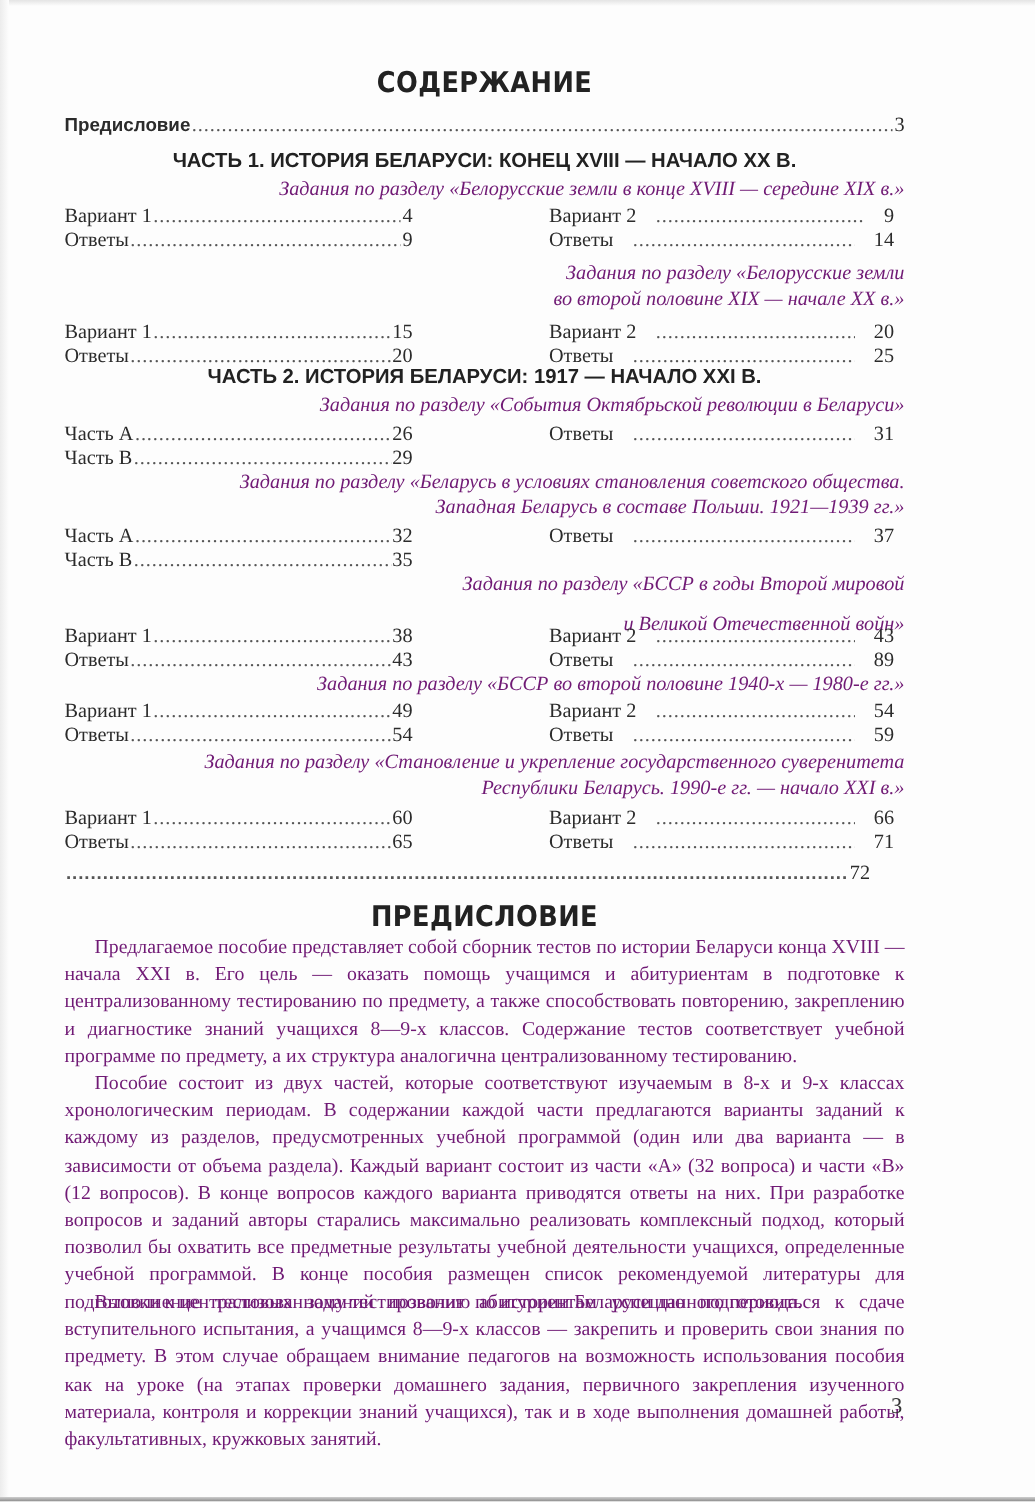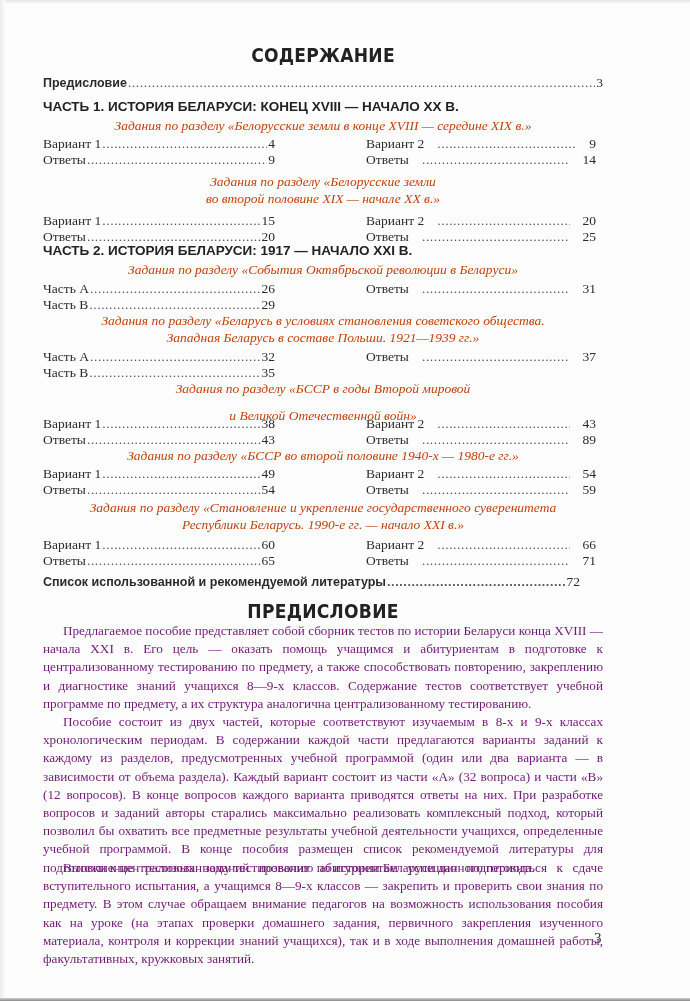--- a/index.html
+++ b/index.html
@@ -44,27 +44,27 @@
       flex: 1; overflow: hidden; white-space: nowrap; margin: 0 1px;
       color: #555; letter-spacing: 0.6px;
     }
     .toc-row .dots::before {
       content: "...........................................................................................................................................................................................................................................";
     }
     .toc-row .page { white-space: nowrap; }
     .toc-row.bold { font-weight: bold; font-family: "Liberation Sans", sans-serif; font-size: 12.5px; }
     .toc-row.bold .page { font-family: "Liberation Serif", serif; font-weight: normal; font-size: 13.5px; }
     .part-title {
-      position: absolute; left: 0; width: 560px; 
+      position: absolute; left: 0; width: 560px; text-align: center;
       font-family: "Liberation Sans", sans-serif; font-weight: bold;
       font-size: 13.5px; color: #222;
     }
     .section-title {
-      position: absolute; left: 0; width: 560px; text-align: center;
-      font-style: italic; font-size: 13.5px; line-height: 16px; color: #c2410c;
+      position: absolute; left: 0; width: 560px; text-align: right;
+      font-style: italic; font-size: 13.5px; line-height: 16px; color: #701a75;
     }
     .col-left { left: 0; width: 232px; }
     .col-right { left: 323px; width: 230px; gap: 12px; }
     .full { left: 0; width: 560px; }
     .para {
       position: absolute; left: 0; width: 560px;
       font-size: 13.2px; line-height: 18.2px; text-align: justify;
       color: #701a75; text-indent: 20px;
     }
     .page-num {
@@ -233,21 +233,20 @@
       <span class="dots"></span>
       <span class="page">66</span>
   </div>
   <div class="toc-row col-right" style="top:553px;">
     <span class="label">Ответы</span>
       <span class="dots"></span>
       <span class="page">71</span>
   </div>
 
   <div class="toc-row full bold" style="top:574px;width:537px;">
-    <span class="label">Список использованной и рекомендуемой литературы</span>
       <span class="dots"></span>
       <span class="page">72</span>
   </div>
 
   <div class="heading" style="top:600px;">ПРЕДИСЛОВИЕ</div>
 
   <p class="para" style="top:622px;margin:0;">Предлагаемое пособие представляет собой сборник тестов по истории Беларуси конца XVIII — начала XXI в. Его цель — оказать помощь учащимся и абитуриентам в подготовке к централизованному тестированию по предмету, а также способствовать повторению, закреплению и диагностике знаний учащихся 8—9-х классов. Содержание тестов соответствует учебной программе по предмету, а их структура аналогична централизованному тестированию.</p>
   <p class="para" style="top:713px;margin:0;">Пособие состоит из двух частей, которые соответствуют изучаемым в 8-х и 9-х классах хронологическим периодам. В содержании каждой части предлагаются варианты заданий к каждому из разделов, предусмотренных учебной программой (один или два варианта — в зависимости от объема раздела). Каждый вариант состоит из части «А» (32 вопроса) и части «В» (12 вопросов). В конце вопросов каждого варианта приводятся ответы на них. При разработке вопросов и заданий авторы старались максимально реализовать комплексный подход, который позволил бы охватить все предметные результаты учебной деятельности учащихся, определенные учебной программой. В конце пособия размещен список рекомендуемой литературы для подготовки к централизованному тестированию по истории Беларуси данного периода.</p>
   <p class="para" style="top:859px;margin:0;">Выполнение тестовых заданий позволит абитуриентам успешно подготовиться к сдаче вступительного испытания, а учащимся 8—9-х классов — закрепить и проверить свои знания по предмету. В этом случае обращаем внимание педагогов на возможность использования пособия как на уроке (на этапах проверки домашнего задания, первичного закрепления изученного материала, контроля и коррекции знаний учащихся), так и в ходе выполнения домашней работы, факультативных, кружковых занятий.</p>
 </div>

